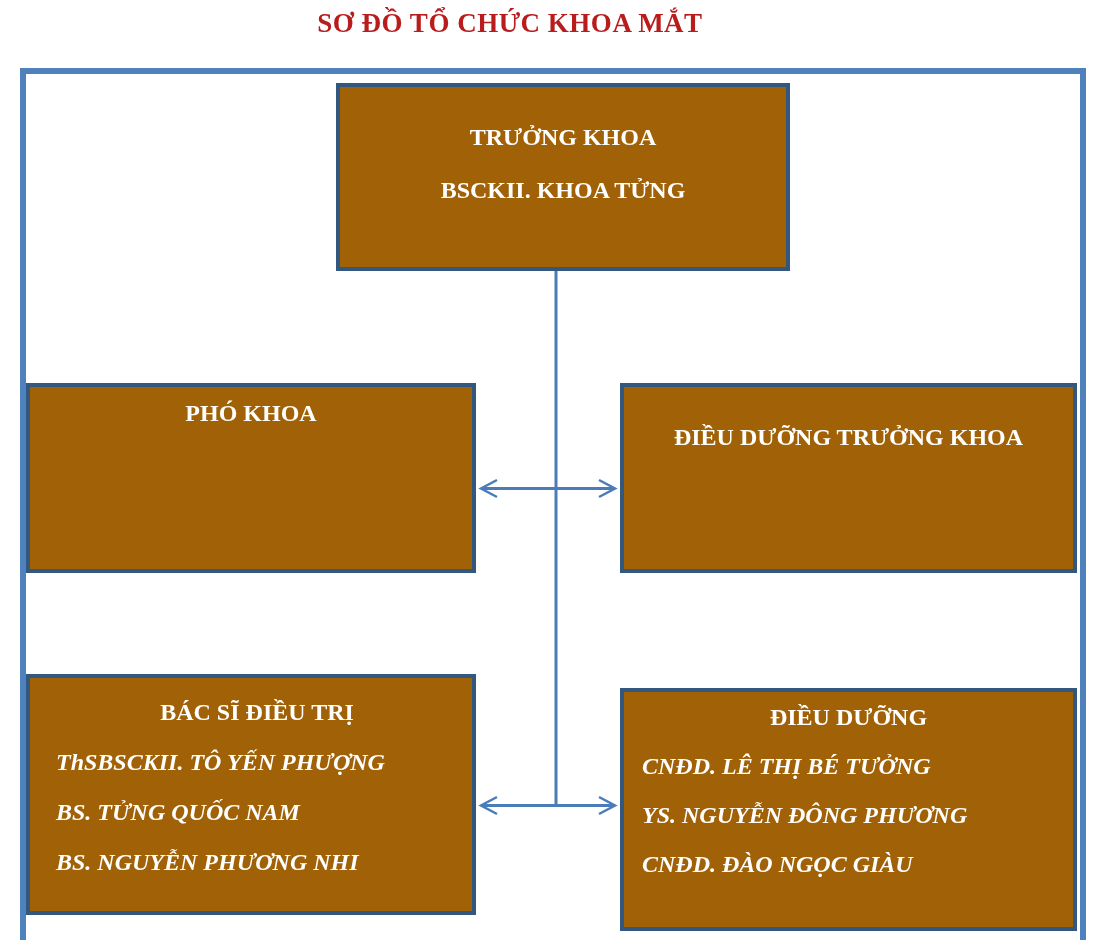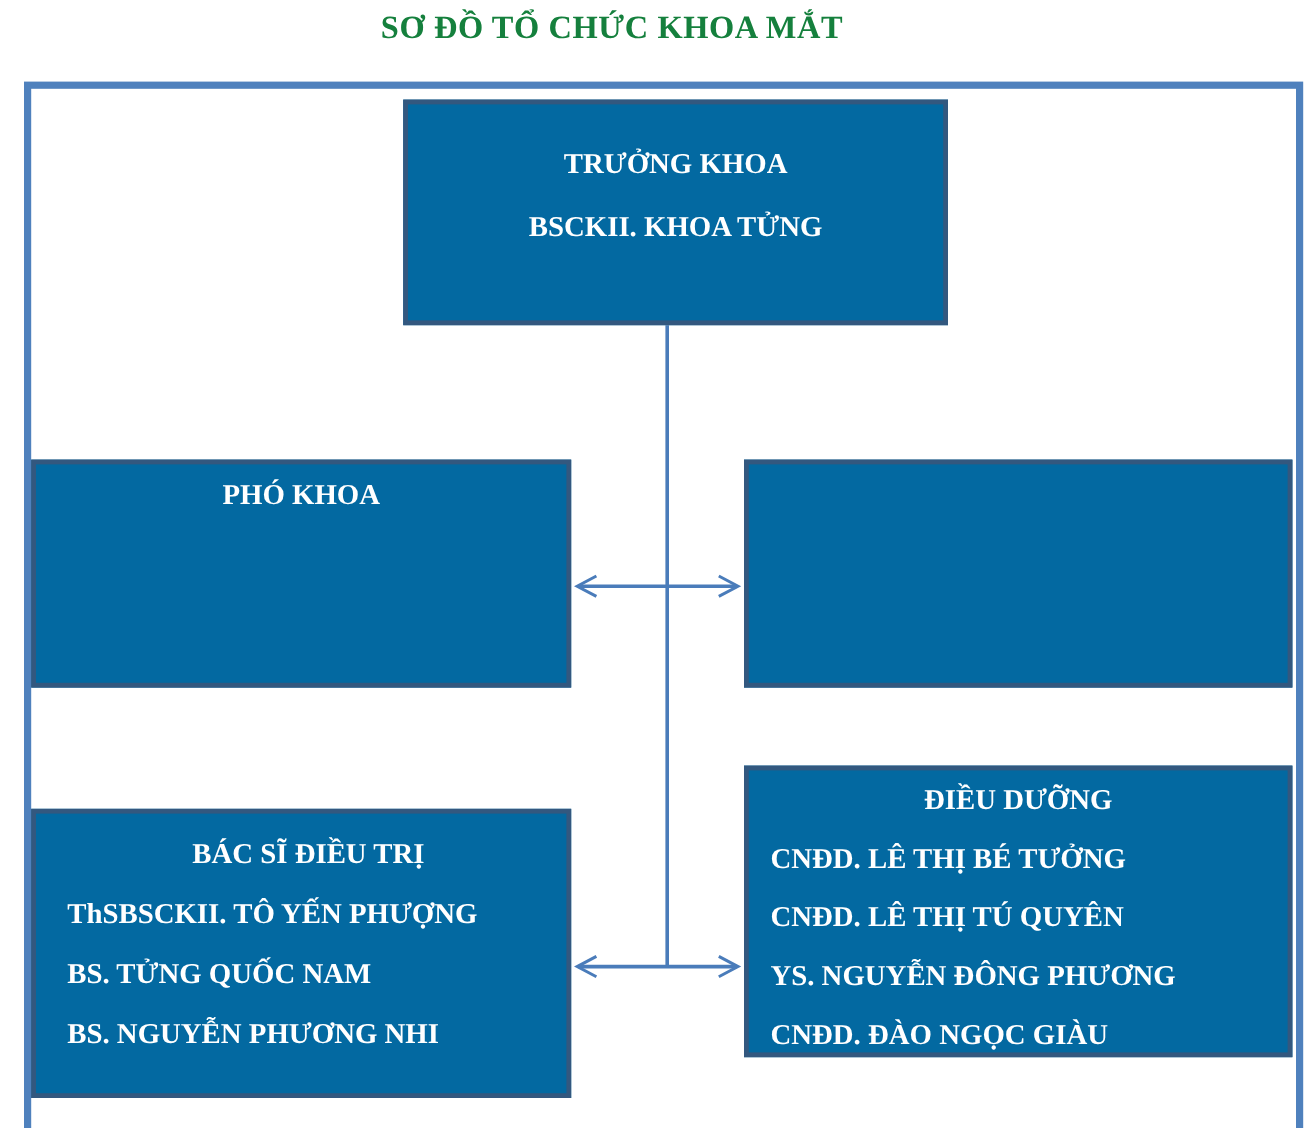--- a/index.html
+++ b/index.html
@@ -15,21 +15,21 @@
     font-family: "Liberation Serif", "DejaVu Serif", serif;
   }
   .page-title {
     position: absolute;
     left: 0;
     top: 8px;
     width: 1020px;
     text-align: center;
     font-size: 27px;
     font-weight: bold;
-    color: #15803d;
+    color: #b91c1c;
     letter-spacing: 0.5px;
   }
   .outer-frame {
     position: absolute;
     left: 20px;
     top: 68px;
     width: 1066px;
     height: 900px;
     border: 6px solid #4f81bd;
     box-sizing: border-box;
@@ -39,32 +39,32 @@
     position: absolute;
     left: 0;
     top: 0;
     width: 1094px;
     height: 940px;
     pointer-events: none;
   }
   .org-box {
     position: absolute;
     box-sizing: border-box;
-    background: #0369a1;
+    background: #a16207;
     border: 4px solid #33587f;
     color: #ffffff;
     font-weight: bold;
     font-size: 24px;
   }
   .org-box .line {
     line-height: 50px;
     white-space: nowrap;
   }
   .org-box .center { text-align: center; }
-  .org-box .left   { text-align: left; }
+  .org-box .left   { text-align: left; font-style: italic; }
 
   .box-truong-khoa {
     left: 336px; top: 83px; width: 454px; height: 188px;
     padding-top: 24px;
   }
   .box-truong-khoa .line { line-height: 53px; }
 
   .box-pho-khoa {
     left: 26px; top: 383px; width: 450px; height: 190px;
   }
@@ -77,21 +77,21 @@
   .box-dd-truong .line { line-height: 53px; }
 
   .box-bac-si {
     left: 26px; top: 674px; width: 450px; height: 241px;
     padding-top: 9px;
     padding-left: 12px;
   }
   .box-bac-si .left { padding-left: 14px; }
 
   .box-dieu-duong {
-    left: 620px; top: 638px; width: 457px; height: 243px;
+    left: 620px; top: 688px; width: 457px; height: 243px;
     padding-top: 1px;
   }
   .box-dieu-duong .line { line-height: 49px; }
   .box-dieu-duong .left { padding-left: 18px; }
 </style>
 </head>
 <body>
 
 <div class="page-title">SƠ ĐỒ TỔ CHỨC KHOA MẮT</div>
 
@@ -117,28 +117,28 @@
 <div class="org-box box-truong-khoa">
   <div class="line center">TRƯỞNG KHOA</div>
   <div class="line center">BSCKII. KHOA TỬNG</div>
 </div>
 
 <div class="org-box box-pho-khoa">
   <div class="line center">PHÓ KHOA</div>
 </div>
 
 <div class="org-box box-dd-truong">
+  <div class="line center">ĐIỀU DƯỠNG TRƯỞNG KHOA</div>
 </div>
 
 <div class="org-box box-bac-si">
   <div class="line center">BÁC SĨ ĐIỀU TRỊ</div>
   <div class="line left">ThSBSCKII. TÔ YẾN PHƯỢNG</div>
   <div class="line left">BS. TỬNG QUỐC NAM</div>
   <div class="line left">BS. NGUYỄN PHƯƠNG NHI</div>
 </div>
 
 <div class="org-box box-dieu-duong">
   <div class="line center">ĐIỀU DƯỠNG</div>
   <div class="line left">CNĐD. LÊ THỊ BÉ TƯỞNG</div>
-  <div class="line left">CNĐD. LÊ THỊ TÚ QUYÊN</div>
   <div class="line left">YS. NGUYỄN ĐÔNG PHƯƠNG</div>
   <div class="line left">CNĐD. ĐÀO NGỌC GIÀU</div>
 </div>
 
 </body></html>

